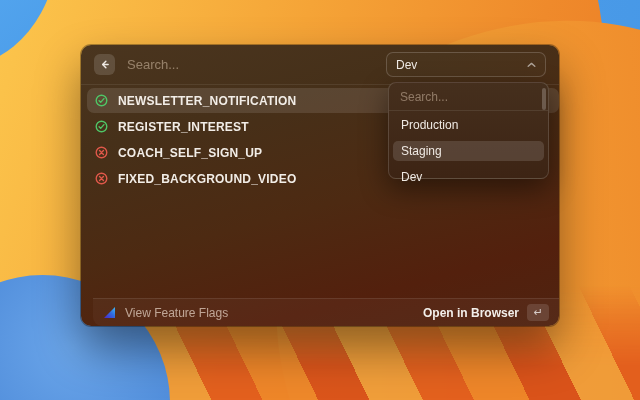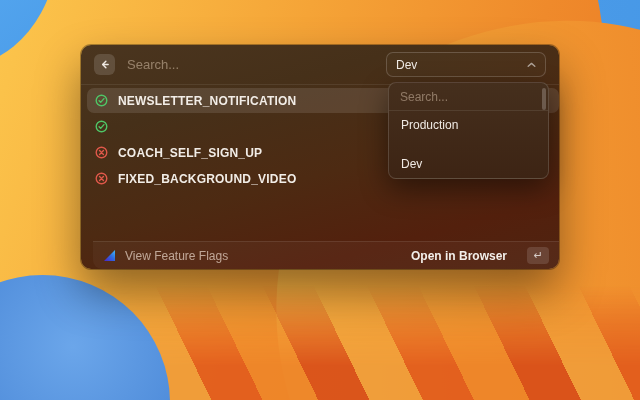--- a/index.html
+++ b/index.html
@@ -20,21 +20,21 @@
     background: linear-gradient(105deg, #f9b845 0%, #f29a32 45%, #ec7b24 100%); }
   .wp-bands { position: absolute; left: 0; right: 0; bottom: 0; height: 115px;
     background: repeating-linear-gradient(64deg, #e25a1c 0 46px, #ee8428 46px 96px, #d84c18 96px 142px, #f09d3a 142px 190px);
     opacity: .9;
     -webkit-mask-image: linear-gradient(180deg, transparent 0, rgba(0,0,0,.55) 35%, #000 70%);
     mask-image: linear-gradient(180deg, transparent 0, rgba(0,0,0,.55) 35%, #000 70%); }
   .wp-blob { position: absolute; left: -85px; bottom: -130px; width: 255px; height: 255px; border-radius: 50%;
     background: radial-gradient(circle at 62% 28%, #6ba6ea 0%, #4c89d8 55%, #3e79c8 100%); }
 
   
-  .window { position: absolute; left: 81px; top: 45px; width: 478px; height: 224px;
+  .window { position: absolute; left: 81px; top: 45px; width: 478px; height: 281px;
     border-radius: 10px;
     background: linear-gradient(165deg, #4a351f 0%, #463019 26%, #4d2a12 55%, #53200d 80%, #4f2310 100%);
     box-shadow: 0 22px 45px rgba(0,0,0,.42), 0 0 0 1px rgba(0,0,0,.3); }
 
   
   .hdr { height: 40px; display: flex; align-items: center; padding: 0 13px;
     border-bottom: 1px solid rgba(255,255,255,.08); }
   .back-btn { width: 21px; height: 21px; border-radius: 6px; background: rgba(255,255,255,.14);
     display: flex; align-items: center; justify-content: center; flex: 0 0 auto; border: none; cursor: default; }
   .search-ph { margin-left: 12px; font-size: 13px; color: rgba(255,233,210,.42); flex: 1; }
@@ -53,34 +53,34 @@
 
   
   .panel { position: absolute; left: 307px; top: 37px; width: 161px; height: 97px; z-index: 5;
     background: linear-gradient(180deg, #452f1d 0%, #3d2414 100%);
     border: 1px solid rgba(255,255,255,.15); border-radius: 8px;
     box-shadow: 0 10px 28px rgba(0,0,0,.45); }
   .panel-search { height: 28px; display: flex; align-items: center; padding: 0 11px;
     font-size: 12px; color: rgba(255,233,210,.4);
     border-bottom: 1px solid rgba(255,255,255,.09); }
   .panel-opts { padding: 4px; }
-  .opt { height: 20px; display: flex; align-items: center; padding: 0 8px; margin-bottom: 19px;
+  .opt { height: 20px; display: flex; align-items: center; padding: 0 8px; margin-bottom: 6px;
     border-radius: 5px; font-size: 12px; color: #efe9e3; }
   .opt-selected { background: rgba(255,255,255,.13); }
   .panel-thumb { position: absolute; top: 5px; right: 2px; width: 4px; height: 22px;
     border-radius: 2px; background: rgba(255,255,255,.22); }
 
   
   .footer { position: absolute; left: 12px; right: 0; bottom: 0; height: 28px;
     display: flex; align-items: center; padding: 0 10px;
     border-top: 1px solid rgba(255,255,255,.09);
     background: rgba(255,255,255,.035); border-radius: 0 0 9px 9px; }
   .app-icon { display: flex; margin-right: 9px; }
   .app-name { font-size: 12px; color: rgba(255,240,228,.62); flex: 1; }
-  .open-action { display: flex; align-items: center; gap: 20px; background: none; border: none; cursor: default; }
+  .open-action { display: flex; align-items: center; gap: 8px; background: none; border: none; cursor: default; }
   .open-label { font-size: 12px; font-weight: 600; color: #f3efea; }
   .key-badge { width: 22px; height: 17px; border-radius: 4px; background: rgba(255,255,255,.13);
     display: flex; align-items: center; justify-content: center;
     font-size: 11px; color: rgba(255,255,255,.72); }
 </style>
 </head>
 <body>
 
 <div class="screen">
 
@@ -124,20 +124,21 @@
           </span>
           <span class="flag-label">NEWSLETTER_NOTIFICATION</span>
         </div>
         <div class="row">
           <span class="flag-icon" style="color:#4fc566">
             <svg width="13" height="13" viewBox="0 0 14 14" fill="none">
               <circle cx="7" cy="7" r="5.7" stroke="currentColor" stroke-width="1.5"></circle>
               <path d="M4.4 7.3l1.7 1.7 3.5-4" stroke="currentColor" stroke-width="1.5" stroke-linecap="round" stroke-linejoin="round"></path>
             </svg>
           </span>
+          <span class="flag-label">REGISTER_INTEREST</span>
         </div>
         <div class="row">
           <span class="flag-icon" style="color:#e0584a">
             <svg width="13" height="13" viewBox="0 0 14 14" fill="none">
               <circle cx="7" cy="7" r="5.7" stroke="currentColor" stroke-width="1.5"></circle>
               <path d="M4.9 4.9l4.2 4.2M9.1 4.9L4.9 9.1" stroke="currentColor" stroke-width="1.5" stroke-linecap="round"></path>
             </svg>
           </span>
           <span class="flag-label">COACH_SELF_SIGN_UP</span>
         </div>
@@ -149,20 +150,21 @@
             </svg>
           </span>
           <span class="flag-label">FIXED_BACKGROUND_VIDEO</span>
         </div>
       </div>
 
     <div class="panel">
       <div class="panel-search">Search...</div>
       <div class="panel-opts">
           <div class="opt">Production</div>
+          <div class="opt opt-selected">Staging</div>
           <div class="opt">Dev</div>
         </div>
       <div class="panel-thumb"></div>
     </div>
 
     <div class="footer">
       <span class="app-icon">
         <svg width="13" height="13" viewBox="0 0 13 13">
           <defs>
             <linearGradient id="lg1" x1="0" y1="1" x2="1" y2="0">

